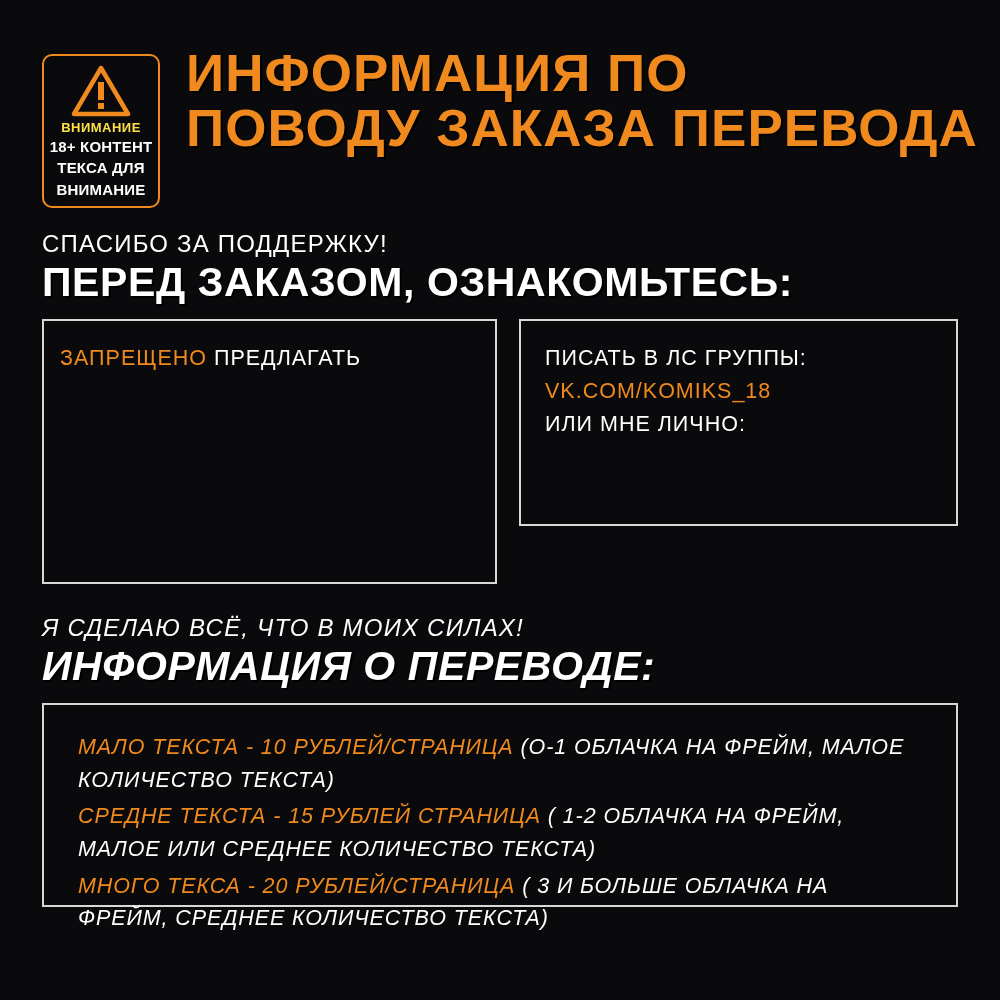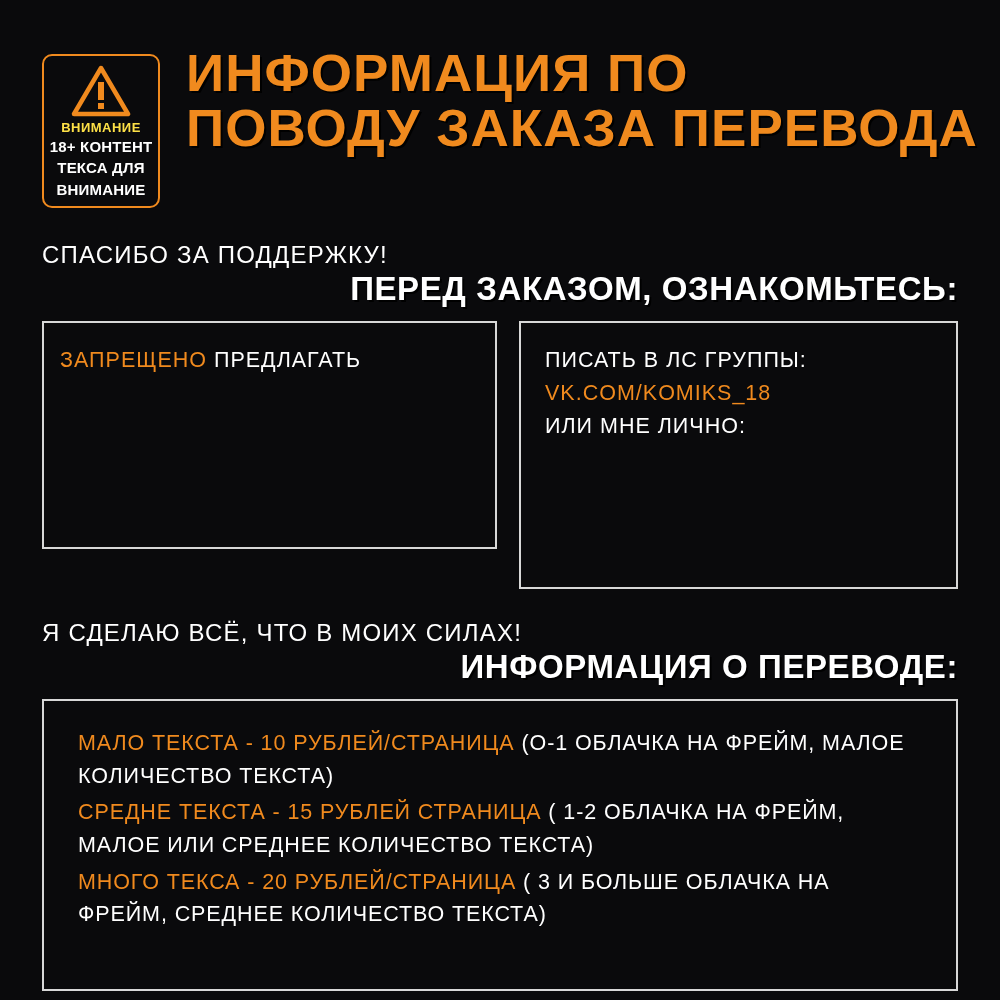--- a/index.html
+++ b/index.html
@@ -80,55 +80,54 @@
   .sec-kicker {
     color: #ffffff;
     font-size: 24px;
     letter-spacing: 1.2px;
     text-transform: uppercase;
     margin-bottom: 1px;
   }
   .sec-head {
     color: #ffffff;
     font-weight: bold;
-    font-size: 33px;
+    font-size: 41px;
     letter-spacing: 0.6px;
     text-transform: uppercase;
     margin-bottom: 13px;
     text-shadow: 2px 2px 0 #000;
-    text-align: right;
-  }
-  .sec1 { margin-top: 33px; }
-  .sec2 { margin-top: 30px; }
+  }
+  .sec1 { margin-top: 22px; }
+  .sec2 { margin-top: 30px; font-style: italic; }
 
   .two-col {
     display: flex;
     gap: 22px;
   }
   .box {
     border: 2px solid #d8d8d8;
     background: #0a0a0c;
     padding: 22px 24px;
   }
-  .box.left  { flex: 0 0 455px; height: 228px; padding-left: 16px; }
-  .box.right { flex: 1; height: 268px; }
+  .box.left  { flex: 0 0 455px; height: 265px; padding-left: 16px; }
+  .box.right { flex: 1; height: 207px; }
 
   .line {
     color: #ffffff;
     font-size: 21.5px;
     letter-spacing: 1px;
     line-height: 1.45;
     text-transform: uppercase;
   }
   .line + .line { margin-top: 2px; }
   .line.gap { margin-top: 16px; }
   .accent { color: #f08a1e; }
 
   .box.wide {
-    height: 292px;
+    height: 204px;
     padding: 26px 34px;
   }
   .para {
     color: #ffffff;
     font-size: 21.5px;
     letter-spacing: 0.9px;
     line-height: 1.52;
     text-transform: uppercase;
     margin-bottom: 4px;
   }

